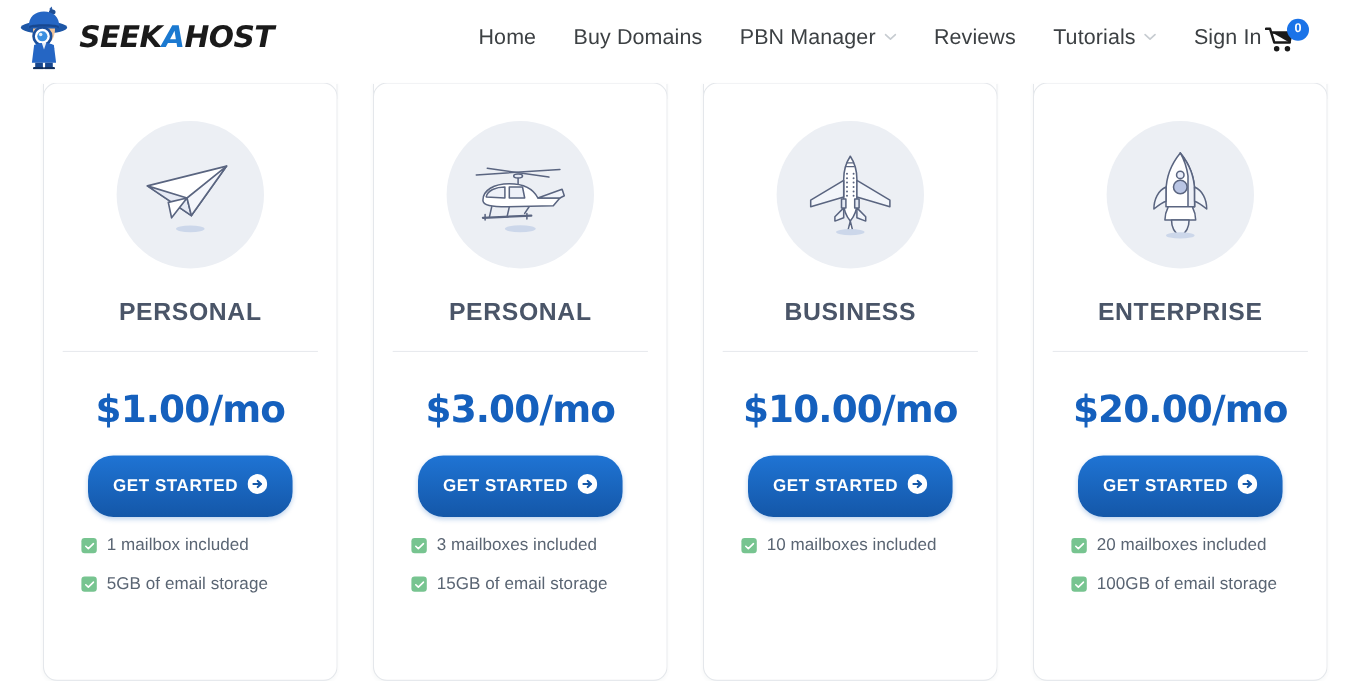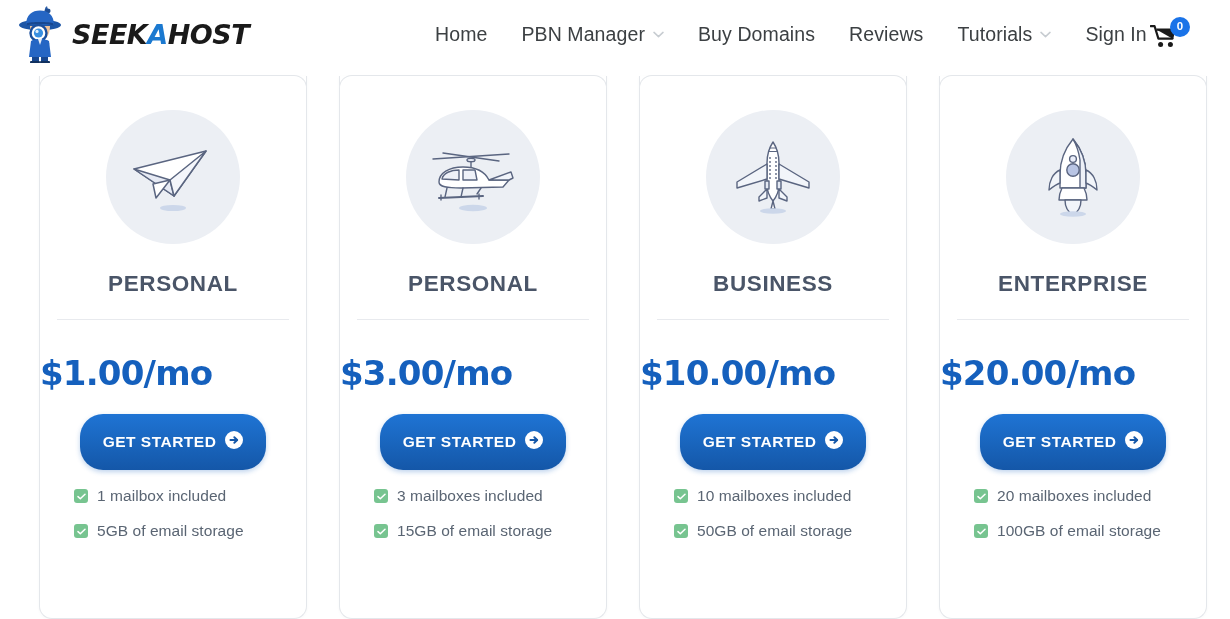--- a/index.html
+++ b/index.html
@@ -164,20 +164,21 @@
 
   .plan-divider {
     width: 232px;
     height: 1px;
     background: #e8eaee;
     margin: 22px auto 0;
   }
 
   .plan-price {
     margin-top: 33px;
+    text-align: center;
     font-family: "DejaVu Sans", sans-serif;
     font-size: 34px;
     font-weight: bold;
     color: #1560bd;
     letter-spacing: -0.8px;
   }
 
   .cta-wrap { margin-top: 21px; display: flex; justify-content: center; }
 
   .cta-button {
@@ -257,29 +258,29 @@
       <rect x="26" y="56" width="10" height="2.2" rx="1" fill="#11305f"></rect>
     </svg>
     <span class="logo-text"><span>SEEK</span><span class="accent">A</span><span>HOST</span></span>
   </div>
 
   <nav class="main-nav">
     <div class="nav-item">
       <span>Home</span>
     </div>
     <div class="nav-item">
+      <span>Buy Domains</span>
+    </div>
+    <div class="nav-item">
       <span>PBN Manager</span>
       <span class="nav-caret">
         <svg width="11" height="7" viewBox="0 0 11 7">
             <path d="M1 1.4 L5.5 5.6 L10 1.4" fill="none" stroke="#c7ccd1" stroke-width="1.5" stroke-linecap="round" stroke-linejoin="round"></path>
           </svg>
       </span>
-    </div>
-    <div class="nav-item">
-      <span>Buy Domains</span>
     </div>
     <div class="nav-item">
       <span>Reviews</span>
     </div>
     <div class="nav-item">
       <span>Tutorials</span>
       <span class="nav-caret">
         <svg width="11" height="7" viewBox="0 0 11 7">
             <path d="M1 1.4 L5.5 5.6 L10 1.4" fill="none" stroke="#c7ccd1" stroke-width="1.5" stroke-linecap="round" stroke-linejoin="round"></path>
           </svg>
@@ -453,28 +454,20 @@
     </div>
     <ul class="feature-list">
       <li class="feature-item">
         <span class="check-box">
           <svg width="9" height="7" viewBox="0 0 9 7">
               <path d="M1 3.6 L3.3 5.8 L8 1.2" fill="none" stroke="#ffffff" stroke-width="1.5" stroke-linecap="round" stroke-linejoin="round"></path>
             </svg>
         </span>
         <span class="feature-text">10 mailboxes included</span>
       </li>
-      <li class="feature-item">
-        <span class="check-box">
-          <svg width="9" height="7" viewBox="0 0 9 7">
-              <path d="M1 3.6 L3.3 5.8 L8 1.2" fill="none" stroke="#ffffff" stroke-width="1.5" stroke-linecap="round" stroke-linejoin="round"></path>
-            </svg>
-        </span>
-        <span class="feature-text">50GB of email storage</span>
-      </li>
     </ul>
   </article>
 
   <article class="plan-card">
     <div class="icon-circle">
       <svg width="80" height="82" viewBox="0 0 80 82">
         <g stroke="#5a6580" stroke-width="1.4" stroke-linejoin="round" stroke-linecap="round">
           <path d="M40 3 C31 14 27 26 27 38 L27 52 L53 52 L53 38 C53 26 49 14 40 3 Z" fill="#ffffff"></path>
           <path d="M40 3 C44 10 46 17 47 24 L47 52 L53 52 L53 38 C53 26 49 14 40 3 Z" fill="#eef1f8"></path>
           <path d="M27 34 C20 37 16 45 16 54 C21 50 24 48 27 47 Z" fill="#f2f5fa"></path>

